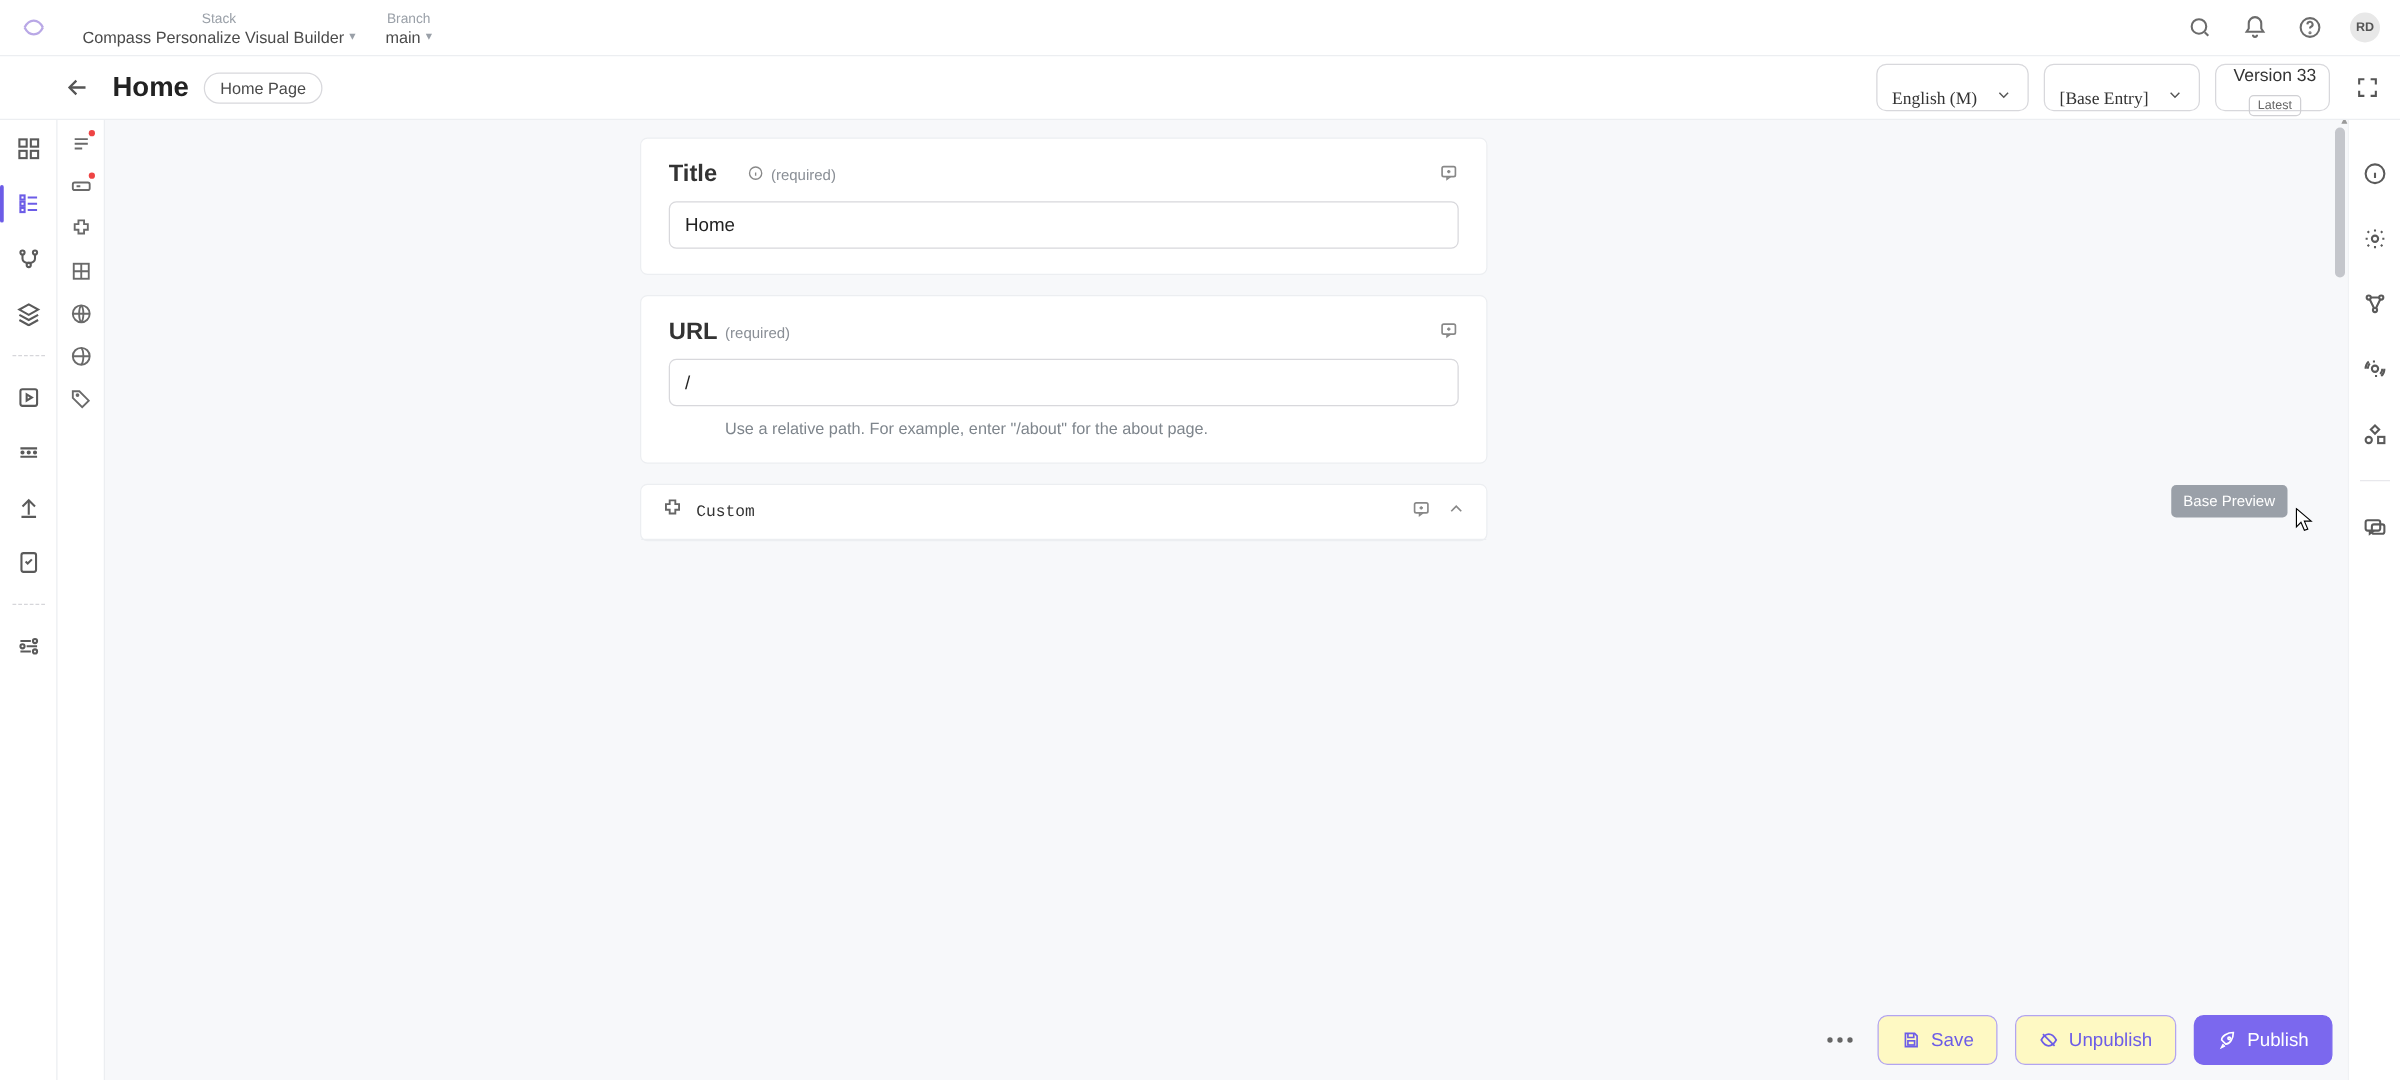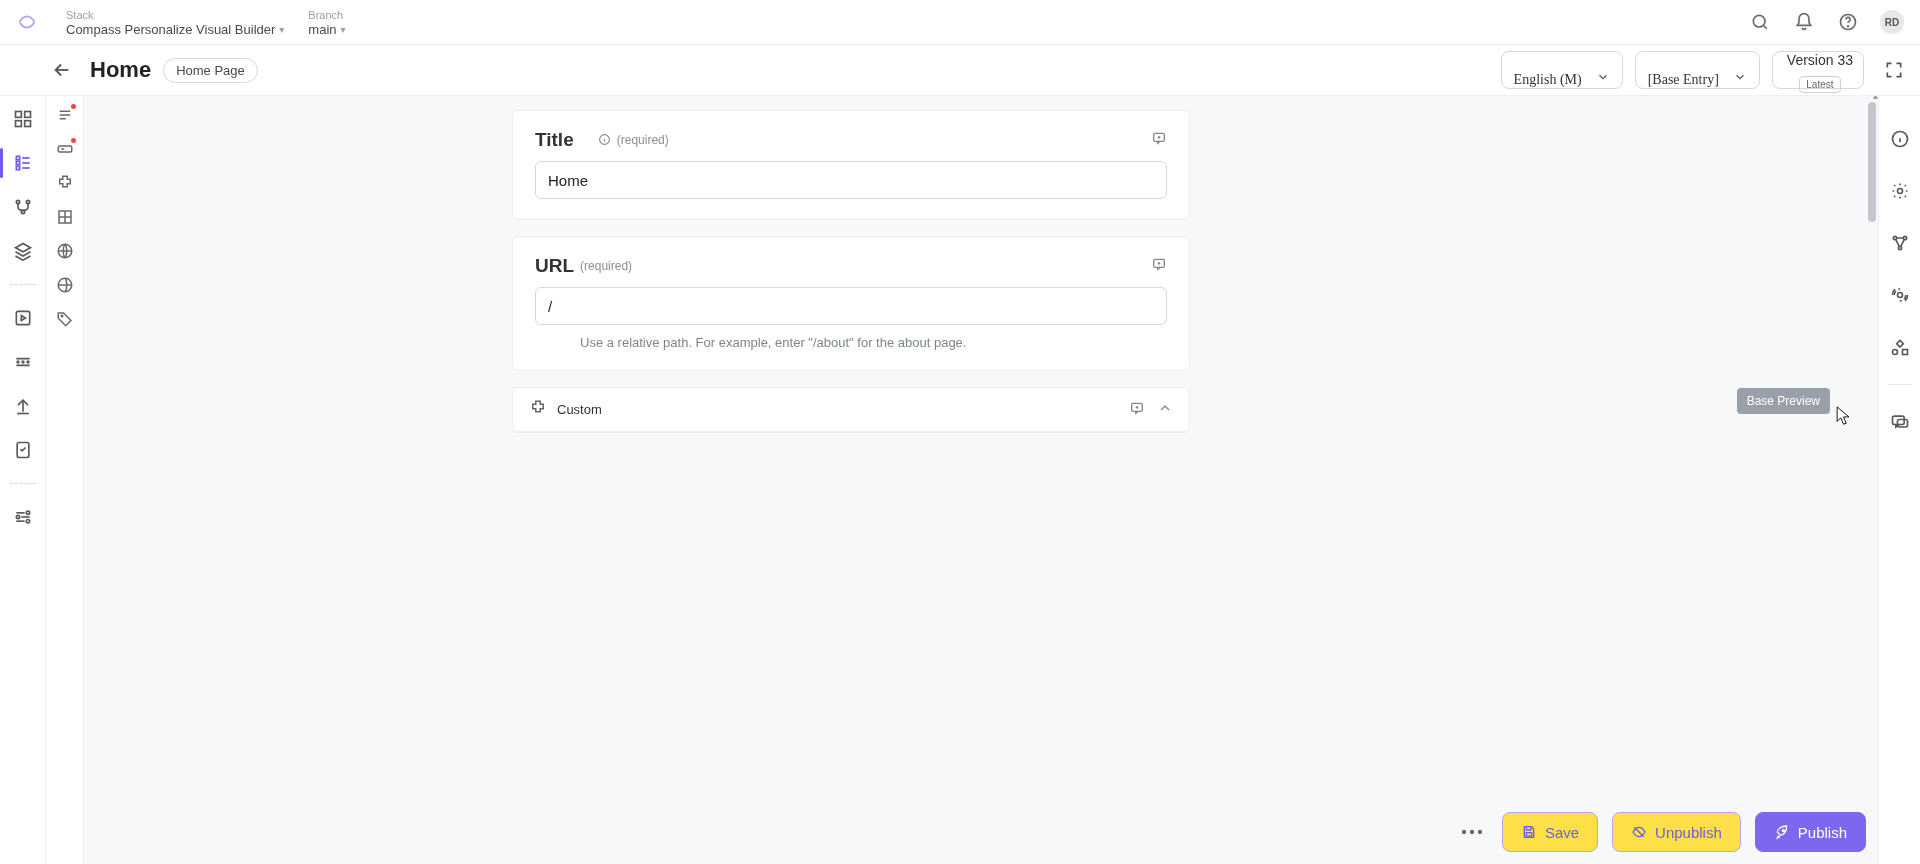--- a/index.html
+++ b/index.html
@@ -11,20 +11,21 @@
     background: #fff;
     overflow: hidden;
   }
   
   .topbar {
     display: flex;
     align-items: center;
     height: 45px;
     padding: 0 12px;
     border-bottom: 1px solid #eceef1;
+    text-align: center;
   }
   .brand-mark {
     width: 30px; height: 30px;
     display: flex; align-items: center; justify-content: center;
     color: #b9a8e6;
   }
   .brand-mark svg { width: 22px; height: 22px; }
   .stack-block, .branch-block {
     display: flex; flex-direction: column;
     margin-left: 24px;
@@ -213,21 +214,21 @@
     border: 1px solid #eceef1;
   }
   .group-head {
     height: 44px;
     display: flex; align-items: center;
     padding: 0 16px;
     border-bottom: 1px solid #eceef1;
   }
   .group-head .g-ic { color: #666; margin-right: 10px; }
   .group-head .g-ic svg { width: 18px; height: 18px; }
-  .group-head .g-title { font-size: 13px; color: #333; font-weight: 500; }
+  .group-head .g-title { font-size: 13px; color: #333; font-weight: 500; font-family: Liberation Mono, monospace; }
   .group-head .g-spacer { flex: 1; }
   .group-head .g-add, .group-head .g-chev { color: #888; margin-left: 12px; }
   .group-head .g-add svg, .group-head .g-chev svg { width: 16px; height: 16px; }
   .group-body { padding: 18px 22px 24px; }
   .group-body .color-lbl { font-size: 13px; color: #333; margin-bottom: 14px; }
   .color-swatch {
     width: 58px; height: 28px;
     border-radius: 4px;
     border: 1px solid #d8d8dc;
     background: #e08f58;
@@ -306,21 +307,21 @@
     height: 40px;
     border-radius: 8px;
     display: flex; align-items: center; gap: 8px;
     padding: 0 18px;
     font-size: 15px; font-weight: 500;
   }
   .btn svg { width: 16px; height: 16px; }
   .btn.outline {
     border: 1px solid #b2a4f0;
     color: #6c5ce7;
-    background: #fde047;
+    background: #fef9c3;
   }
   .btn.solid {
     border: 1px solid #7b68ee;
     background: #7b68ee;
     color: #fff;
   }
 </style>
 </head>
 <body>
 

